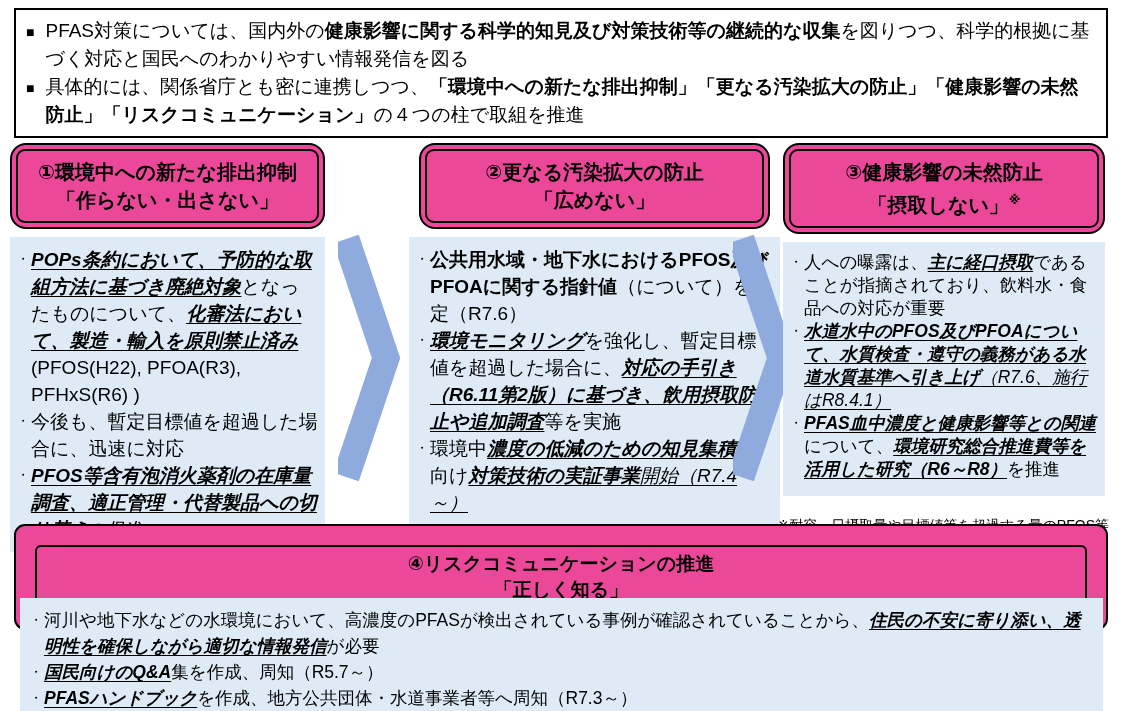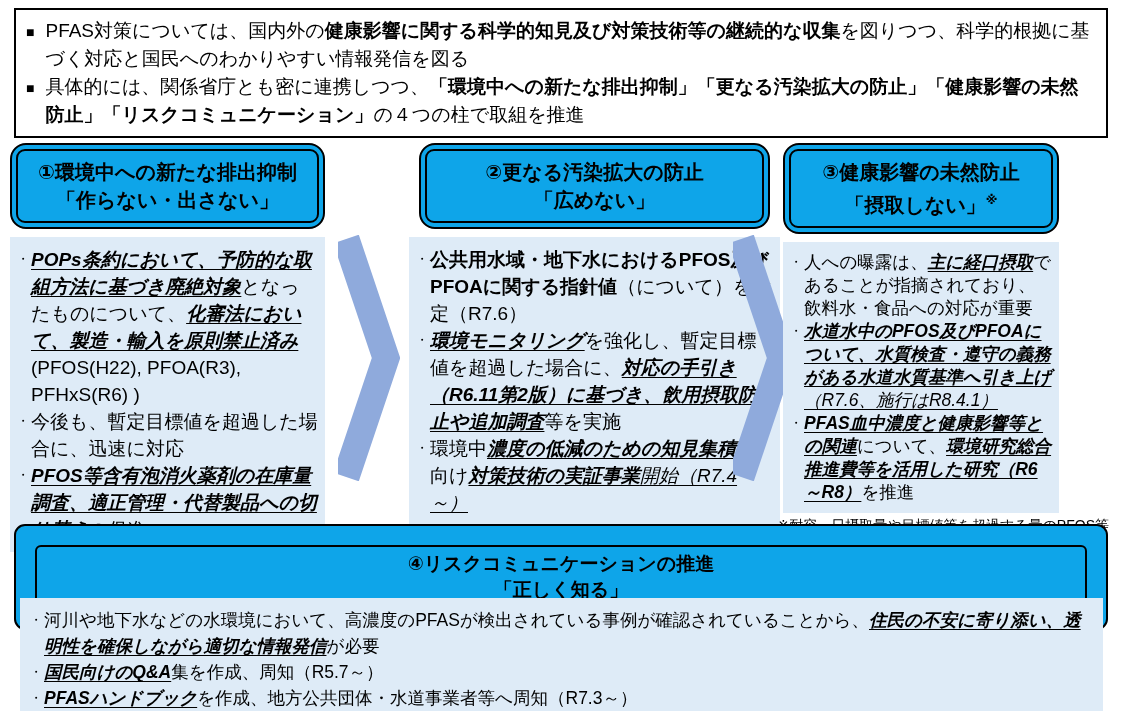--- a/index.html
+++ b/index.html
@@ -25,24 +25,24 @@
     padding:7px 14px 7px 10px;
   }
   .intro-item{display:flex;gap:11px;font-size:19px;line-height:28px;}
   .intro-marker{flex:none;font-size:14px;line-height:28px;padding-top:1px;}
   .intro-text{overflow-wrap:anywhere;}
 
   
   .pillar-col{position:absolute;top:143px;display:flex;flex-direction:column;}
   #col1{left:10px;width:315px;}
   #col2{left:398px;width:382px;padding-left:11px;}
-  #col3{left:783px;width:276px;}
+  #col3{left:783px;width:322px;}
 
   .hdr-outer{
-    border:2px solid var(--border);border-radius:16px;background:#0ea5e9;padding:4px;
+    border:2px solid var(--border);border-radius:16px;background:#ec4899;padding:4px;
   }
   #col2 .hdr-outer{margin:0 10px;}
   .hdr-inner{
     border:2px solid var(--border);border-radius:9px;
     text-align:center;padding:7px 2px;font-weight:bold;font-size:20px;line-height:28px;
   }
   .t-note{font-size:12px;vertical-align:super;}
 
   .content-box{
     background:var(--box_bg);margin-top:8px;padding:9px 7px 9px 5px;

